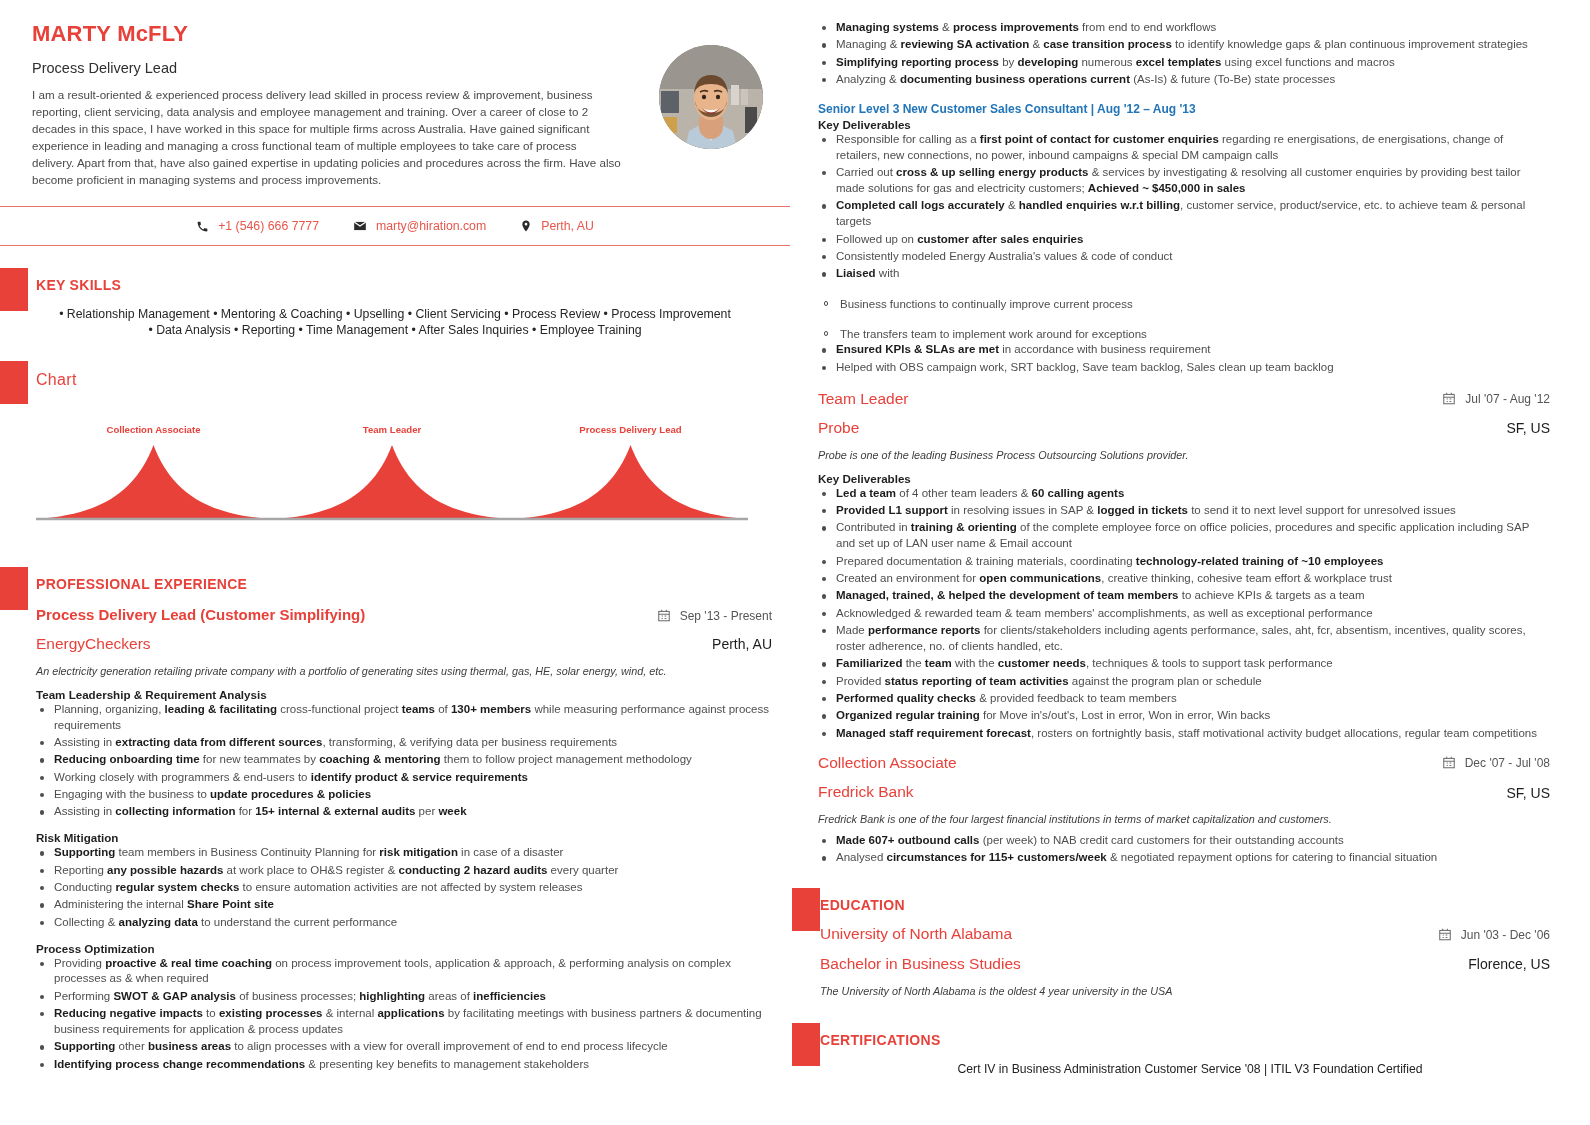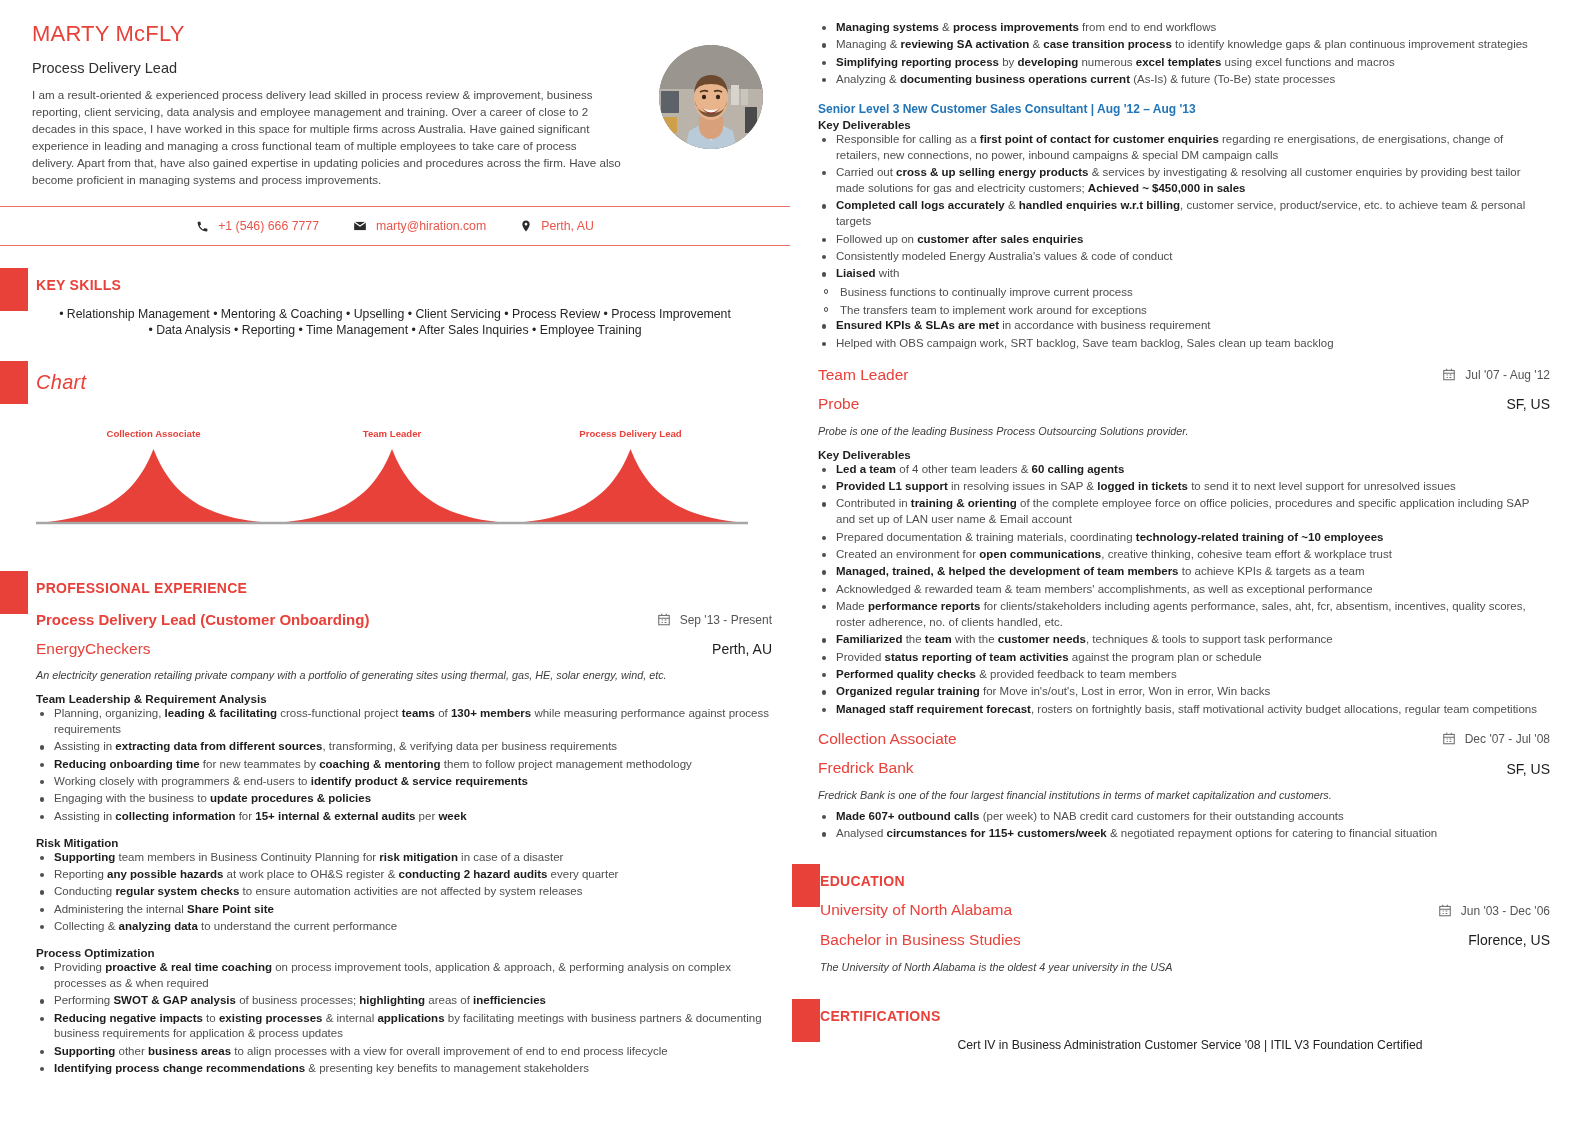--- a/index.html
+++ b/index.html
@@ -31,21 +31,21 @@
   }
 
   
   .header-wrap {
     padding: 22px 30px 0 30px;
     position: relative;
   }
   .name {
     color: #e8413a;
     font-size: 22px;
-    font-weight: normal;
+    font-weight: bold;
     letter-spacing: 0.2px;
     margin: 0 0 14px 2px;
     line-height: 1.1;
   }
   .jobtitle {
     font-size: 14.5px;
     color: #2f2f2f;
     margin: 0 0 10px 2px;
     font-weight: normal;
   }
@@ -111,22 +111,21 @@
     color: #e8413a;
     font-size: 14px;
     font-weight: bold;
     letter-spacing: 0.3px;
     padding-left: 36px;
     padding-top: 10px;
     line-height: 1.1;
   }
   .sec-title.light {
     font-weight: normal;
-    font-size: 20px;
-    font-style: italic;
+    font-size: 16px;
   }
 
   
   .skills {
     text-align: center;
     font-size: 12.3px;
     color: #262626;
     line-height: 1.36;
     padding: 12px 42px 0 42px;
   }
@@ -222,21 +221,21 @@
     list-style: none;
     margin: 0;
     padding: 0;
   }
   ul.sublist > li {
     position: relative;
     padding-left: 22px;
     font-size: 11.5px;
     line-height: 1.4;
     color: #4e4e4e;
-    margin-top: 2px;
+    margin-top: 14px;
   }
   ul.sublist > li::before {
     content: "";
     position: absolute;
     left: 6px;
     top: 5px;
     width: 4.4px;
     height: 4.4px;
     border-radius: 50%;
     border: 1.1px solid #4e4e4e;
@@ -359,21 +358,21 @@
         </svg>
       </div>
     </div>
 
     <div class="section" style="margin-top:30px;">
       <div class="sec-block"></div>
       <div class="sec-title">PROFESSIONAL EXPERIENCE</div>
 
       <div class="exp" style="margin-top:14px;">
         <div class="exp-row">
-          <div class="role">Process Delivery Lead (Customer Onboarding)</div>
+          <div class="role">Process Delivery Lead (Customer Simplifying)</div>
           <div class="date-cell">
             <span class="cal">
               <svg width="14" height="15" viewBox="0 0 24 24" fill="none" stroke="currentColor" stroke-width="1.8">
                   <rect x="3" y="5" width="18" height="16"></rect>
                   <path d="M3 10h18M8 5V2M16 5V2M8 13h2M13 13h3M8 17h2M13 17h3"></path>
                 </svg>
             </span>
             <span>Sep '13 -  Present</span>
           </div>
         </div>

